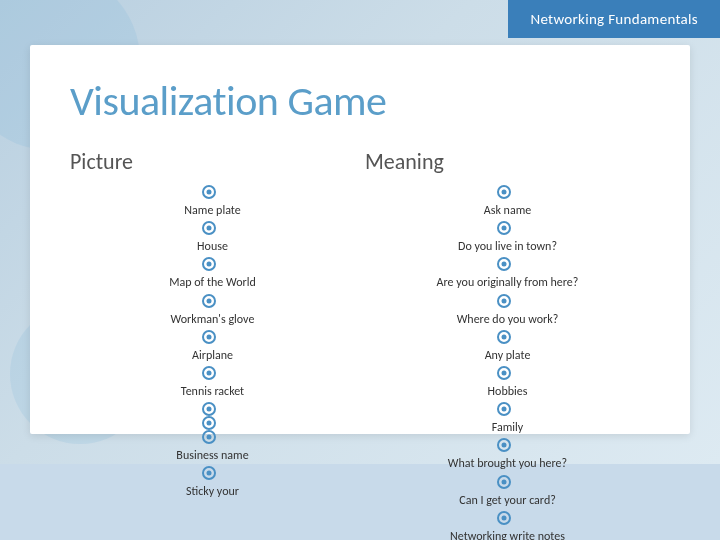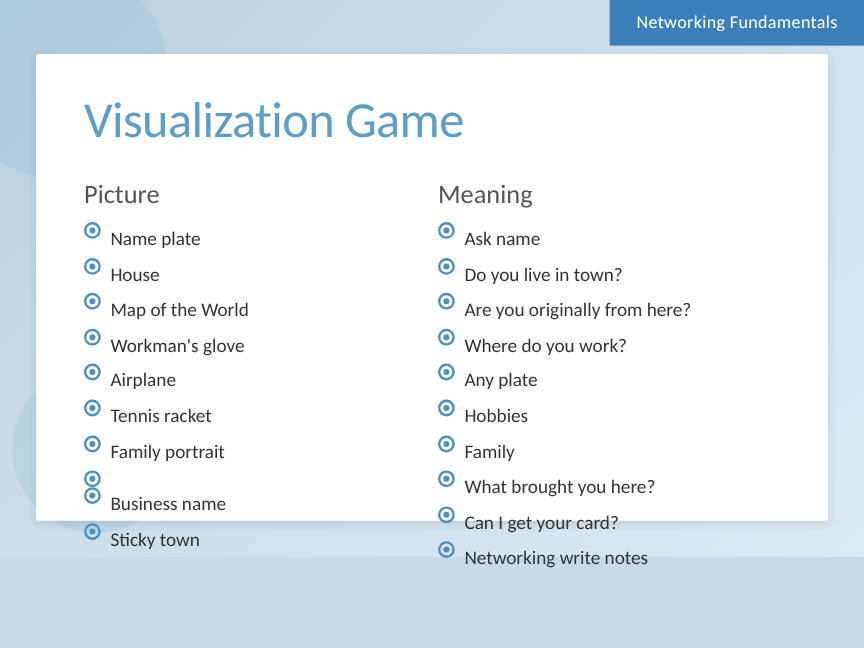--- a/index.html
+++ b/index.html
@@ -76,24 +76,25 @@
 
     .column-header {
       font-size: 22px;
       font-weight: 400;
       color: #555;
       margin-bottom: 10px;
     }
 
     .list-item {
       display: flex;
-      align-items: flex-start;
-      font-size: 16px;
+      align-items: center;
+      font-size: 12px;
       color: #333;
       line-height: 1.85;
+      flex-direction: column;
     }
 
     .bullet {
       display: inline-block;
       width: 14px;
       height: 14px;
       min-width: 14px;
       border-radius: 50%;
       border: 2px solid #4a90c4;
       margin-right: 8px;
@@ -159,32 +160,31 @@
             <div class="list-item">
               <span class="bullet"></span>
               <span class="item-text">Airplane</span>
             </div>
             <div class="list-item">
               <span class="bullet"></span>
               <span class="item-text">Tennis racket</span>
             </div>
             <div class="list-item">
               <span class="bullet"></span>
-              <span class="item-text">Family portrait</span>
             </div>
             <div class="list-item">
               <span class="bullet"></span>
             </div>
             <div class="list-item">
               <span class="bullet"></span>
               <span class="item-text">Business name</span>
             </div>
             <div class="list-item">
               <span class="bullet"></span>
-              <span class="item-text">Sticky town</span>
+              <span class="item-text">Sticky your</span>
             </div>
           </div>
       </div>
 
       <div class="column">
         <div class="column-header">Meaning</div>
         <div id="meaning-list">
             <div class="list-item">
               <span class="bullet"></span>
               <span class="item-text">Ask name</span>

